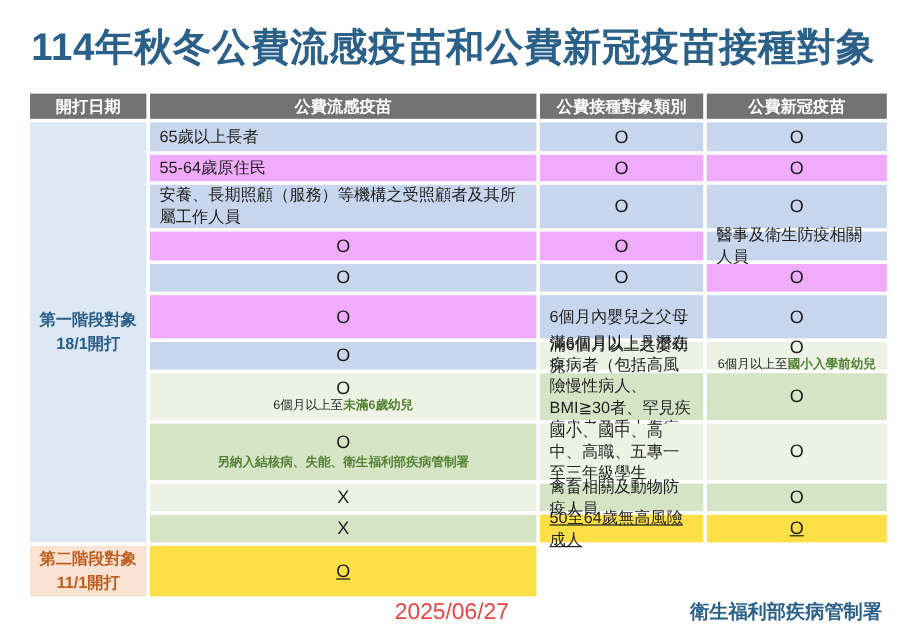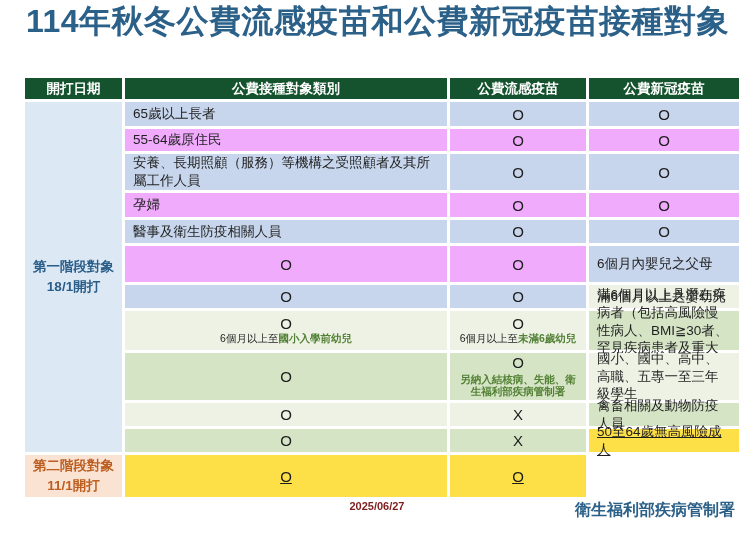--- a/index.html
+++ b/index.html
@@ -5,88 +5,88 @@
   html,body{margin:0;padding:0;background:#ffffff;}
   .page{
     position:relative;
     width:755px;height:534px;
     background:#ffffff;
     font-family:"Liberation Sans","DejaVu Sans",sans-serif;
     overflow:hidden;
   }
   .title{
     margin:0;
+    padding-top:18px;
     text-align:center;
     font-size:32px;
     font-weight:700;
     color:#2b6089;
     letter-spacing:0.5px;
     white-space:nowrap;
   }
   .vtable{
     position:absolute;
     left:25px; top:78px;
     display:grid;
     grid-template-columns:97px 322px 136px 150px;
     grid-template-rows:21px 24px 22px 36px 24px 23px 36px 23px 39px 47px 23px 23px 42px;
     gap:3px;
     width:714px;
   }
   .cell{display:flex;align-items:center;justify-content:center;box-sizing:border-box;}
-  .hdr{background:#14532d;color:#ffffff;font-weight:700;font-size:13.5px;}
+  .hdr{background:#737373;color:#ffffff;font-weight:700;font-size:13.5px;}
   .cat{justify-content:flex-start;text-align:left;padding:1px 8px;font-size:13.5px;color:#1f1f1f;line-height:1.32;}
   .mark{font-size:15px;color:#1c1c1c;}
   .stack{flex-direction:column;justify-content:center;line-height:1.1;padding:1px 2px;}
   .note{font-size:10.5px;color:#1f1f1f;white-space:nowrap;margin-top:1px;}
   .hl{color:#538135;font-weight:700;}
   .gnote{color:#538135;font-weight:700;font-size:10.5px;text-align:center;line-height:1.2;margin-top:1px;padding:0 4px;}
   .phase{flex-direction:column;font-weight:700;font-size:13.5px;line-height:1.5;text-align:center;}
   .ph1{grid-column:1;grid-row:2 / span 11;background:#dde8f5;color:#2a5e88;}
   .ph2{grid-column:1;grid-row:13;background:#fbe3d3;color:#bc5e20;}
   .b1{background:#c7d6ec;}
   .b2{background:#f0abfc;}
   .g1{background:#edf2e5;}
   .g2{background:#d6e4c6;}
   .pc{background:#fde047;text-decoration:underline;}
   .footer{position:absolute;left:0;top:500px;width:755px;height:26px;}
-  .f-date{position:absolute;left:50%;transform:translateX(-51%);color:#7f1d1d;font-weight:700;font-size:11px;}
+  .f-date{position:absolute;left:50%;transform:translateX(-51%);color:#ef4444;font-weight:400;font-size:19px;}
   .f-agency{position:absolute;right:20px;color:#2b6089;font-weight:700;font-size:16px;}
 </style>
 </head>
 <body>
 
 <div class="page">
 
   <h1 class="title">114年秋冬公費流感疫苗和公費新冠疫苗接種對象</h1>
 
   <div class="vtable">
 
     <div class="cell hdr">開打日期</div>
+    <div class="cell hdr">公費流感疫苗</div>
     <div class="cell hdr">公費接種對象類別</div>
-    <div class="cell hdr">公費流感疫苗</div>
     <div class="cell hdr">公費新冠疫苗</div>
 
     <div class="cell phase ph1">
       <span>第一階段對象</span>
       <span>18/1開打</span>
     </div>
 
     <div class="cell cat b1">65歲以上長者</div>
     <div class="cell mark b1">O</div>
     <div class="cell mark b1">O</div>
 
     <div class="cell cat b2">55-64歲原住民</div>
     <div class="cell mark b2">O</div>
     <div class="cell mark b2">O</div>
 
     <div class="cell cat b1">安養、長期照顧（服務）等機構之受照顧者及其所屬工作人員</div>
     <div class="cell mark b1">O</div>
     <div class="cell mark b1">O</div>
 
-    <div class="cell cat b2">孕婦</div>
     <div class="cell mark b2">O</div>
     <div class="cell mark b2">O</div>
 
     <div class="cell cat b1">醫事及衛生防疫相關人員</div>
     <div class="cell mark b1">O</div>
     <div class="cell mark b1">O</div>
 
     <div class="cell mark b2">O</div>
     <div class="cell mark b2">O</div>
 

